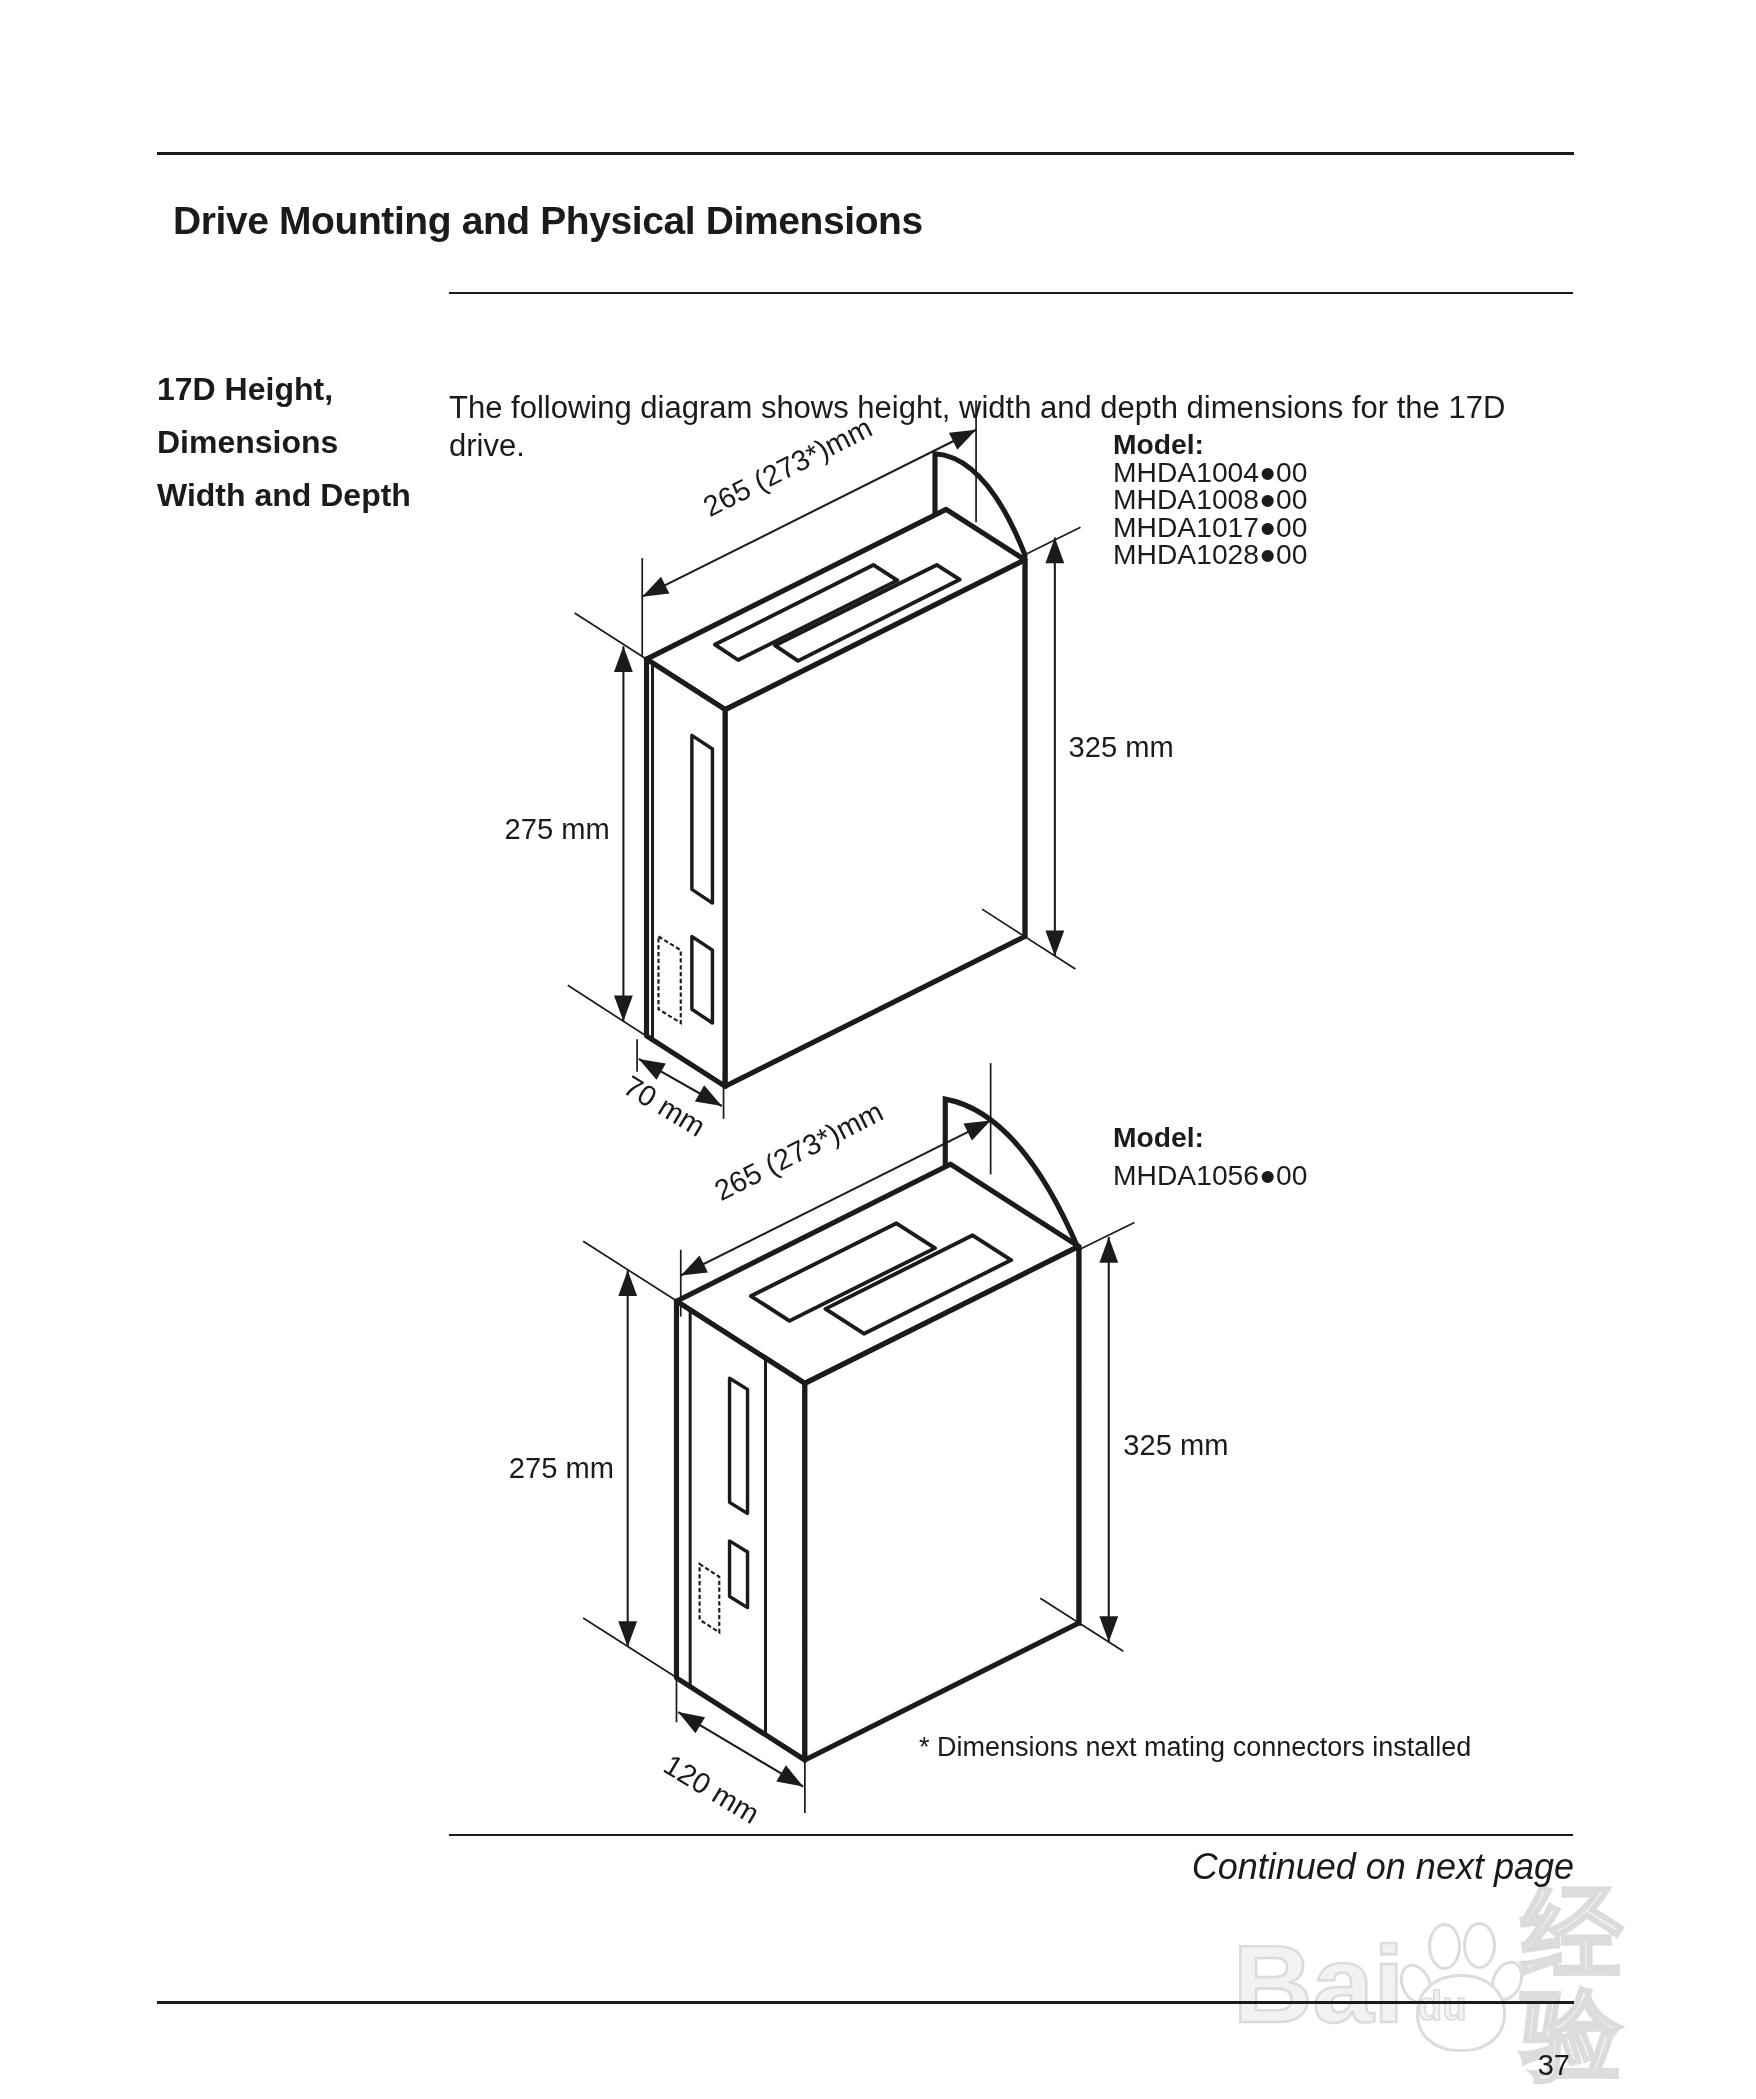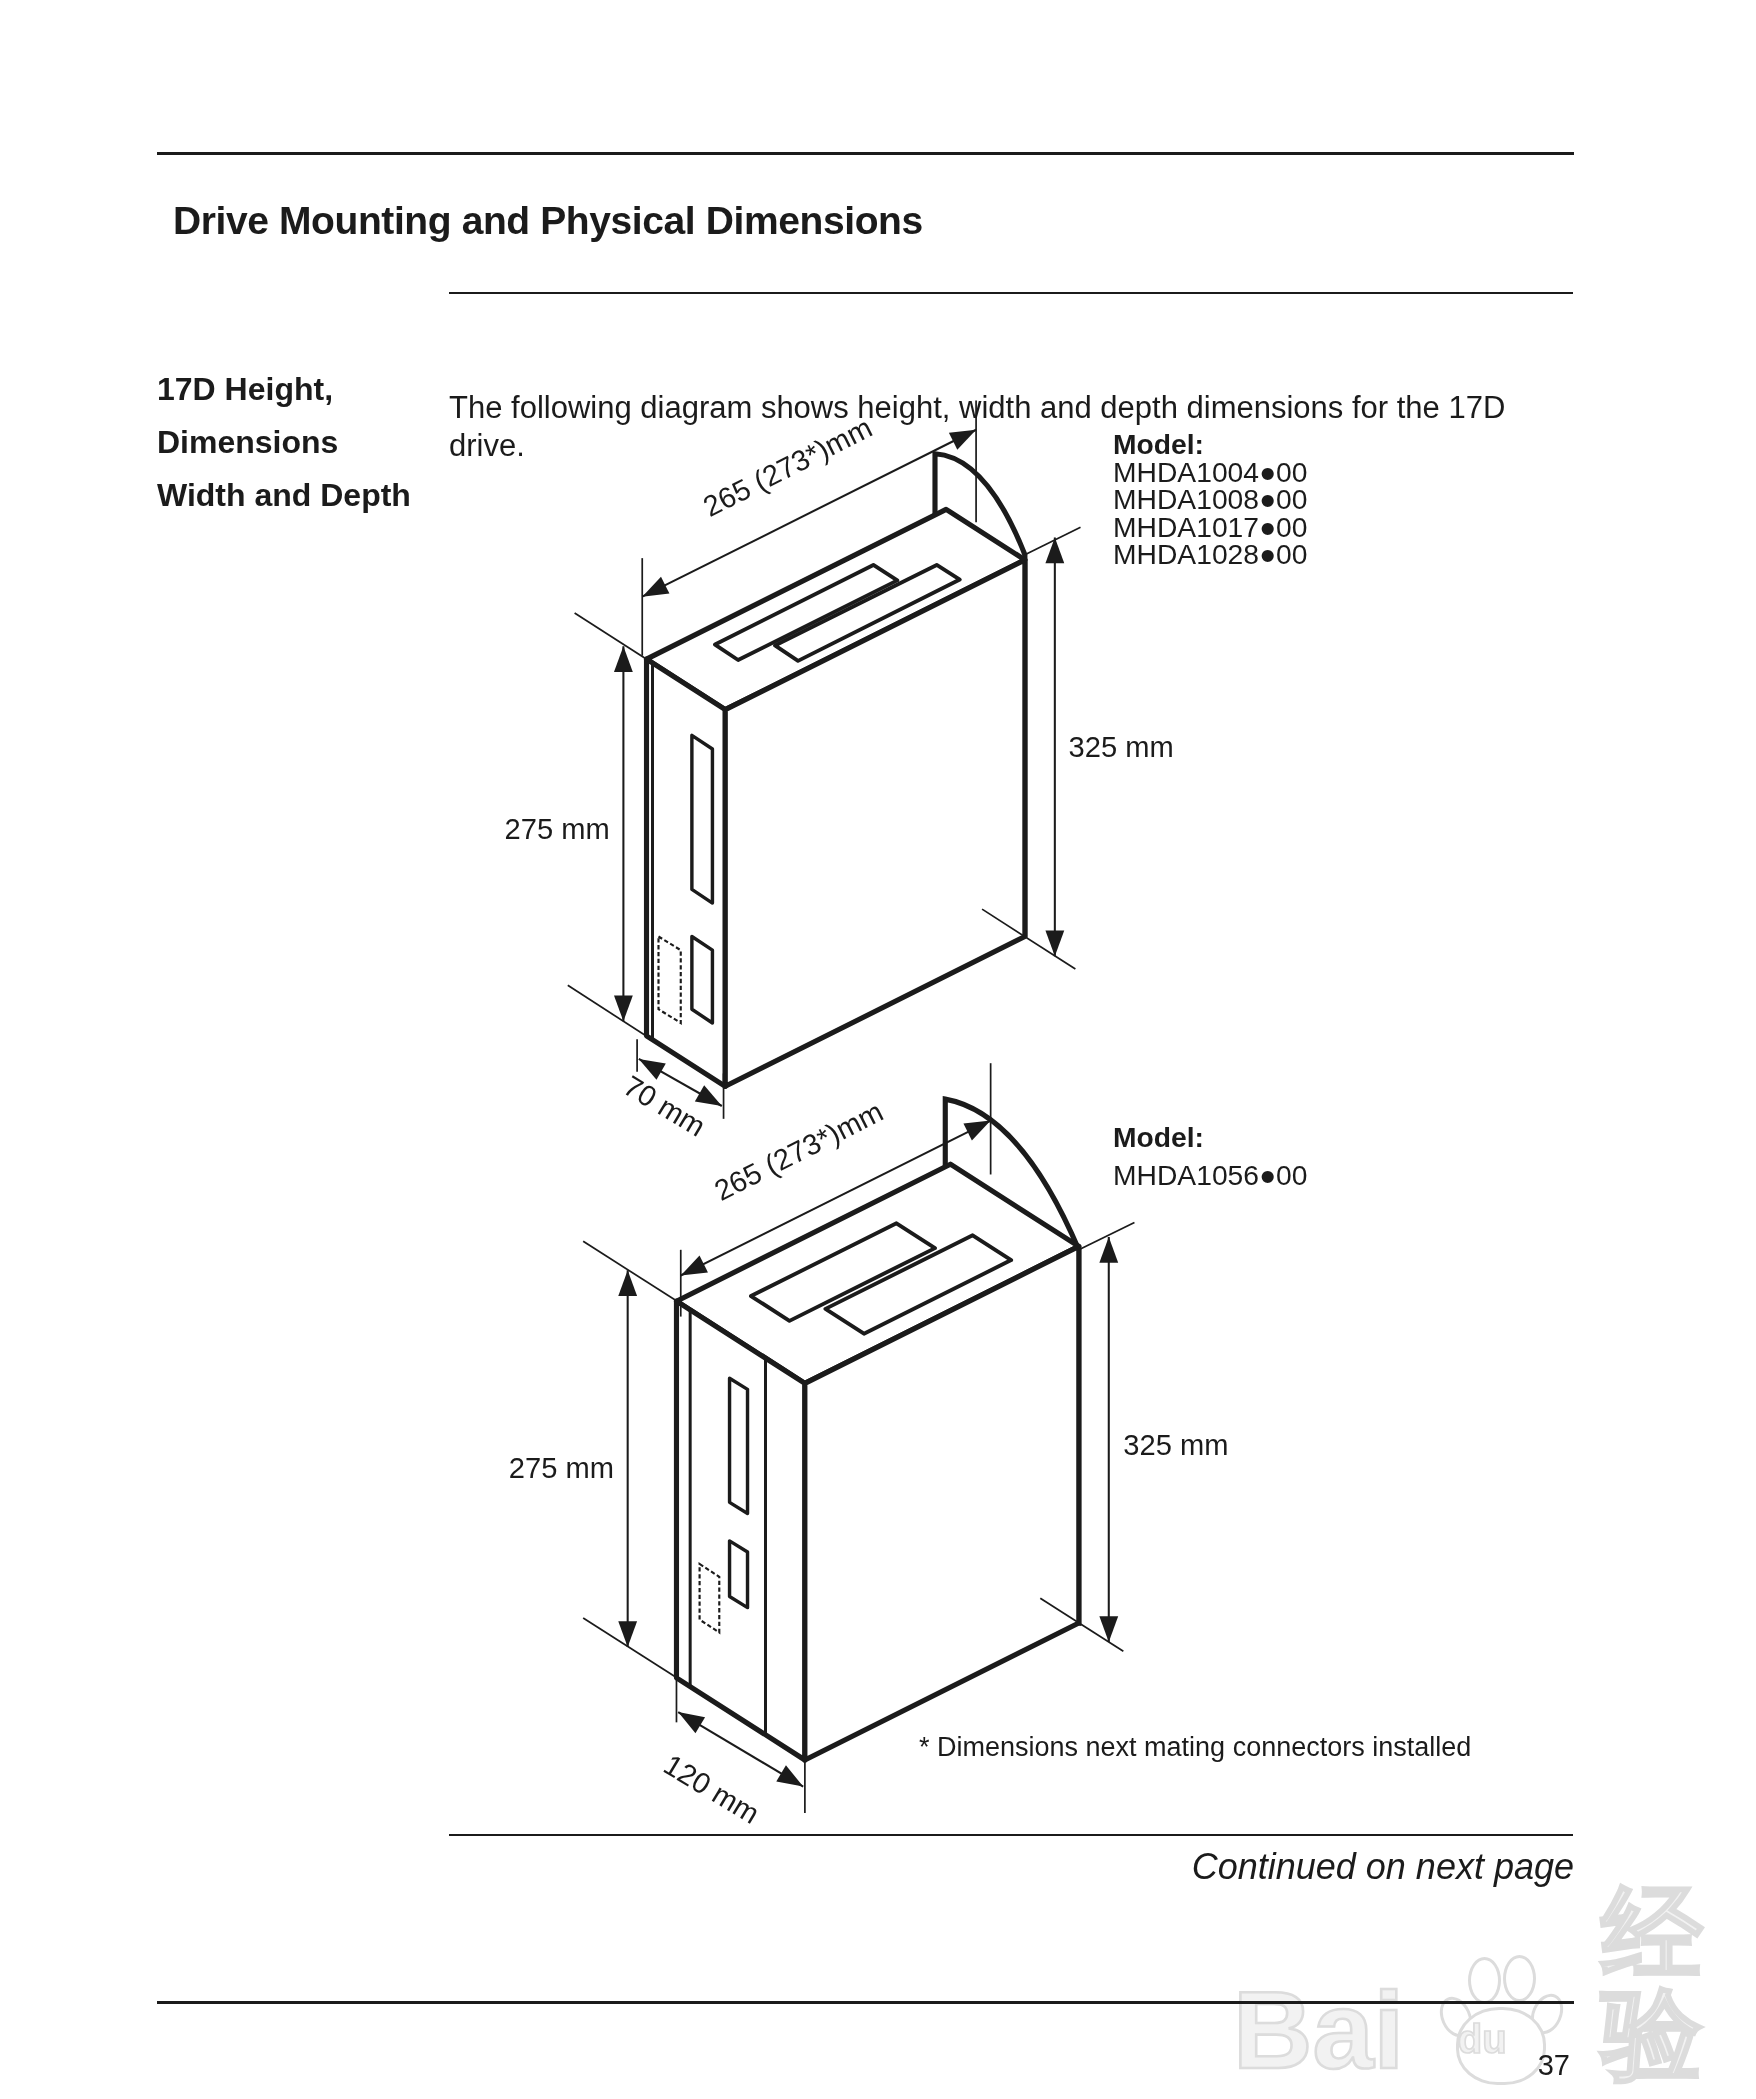--- a/index.html
+++ b/index.html
@@ -47,21 +47,21 @@
   .tick{fill:none;stroke:#1b1b1b;stroke-width:2;}
   .dim-label{font-size:34px;fill:#1b1b1b;}
   .model-title{font-size:33px;font-weight:bold;fill:#1b1b1b;}
   .model-line{font-size:33px;fill:#1b1b1b;}
   
   .watermark{
     position:absolute;left:1233px;top:1883px;width:445px;z-index:0;
     color:#f2f2f2;-webkit-text-stroke:2.6px #dcdcdc;font-weight:bold;
     user-select:none;
   }
-  .wm-row1{display:flex;align-items:flex-end;gap:40px;}
+  .wm-row1{display:flex;align-items:center;}
   .wm-bai{font-size:110px;line-height:1;}
   .wm-cn{font-size:101px;line-height:1;margin-left:4px;-webkit-text-stroke:2.6px #dcdcdc;}
   .wm-url{font-size:53px;letter-spacing:0.9px;margin-top:8.6px;-webkit-text-stroke:2.1px #dcdcdc;}
   .paw{position:relative;width:120px;height:135px;margin:0 -3.4px;flex:0 0 auto;}
   .paw .toe,.paw .pad{position:absolute;background:#ffffff;border:3.4px solid #dcdcdc;border-radius:50%;}
   .paw .t1{left:0px;top:46px;width:24px;height:36px;transform:rotate(-24deg);}
   .paw .t2{left:27px;top:6.8px;width:27px;height:41px;}
   .paw .t3{left:62px;top:5.1px;width:27px;height:41px;}
   .paw .t4{left:91px;top:43px;width:24px;height:36px;transform:rotate(24deg);}
   .paw .pad{left:15.4px;top:57px;width:84px;height:72px;border-radius:48% 48% 46% 46%;}

